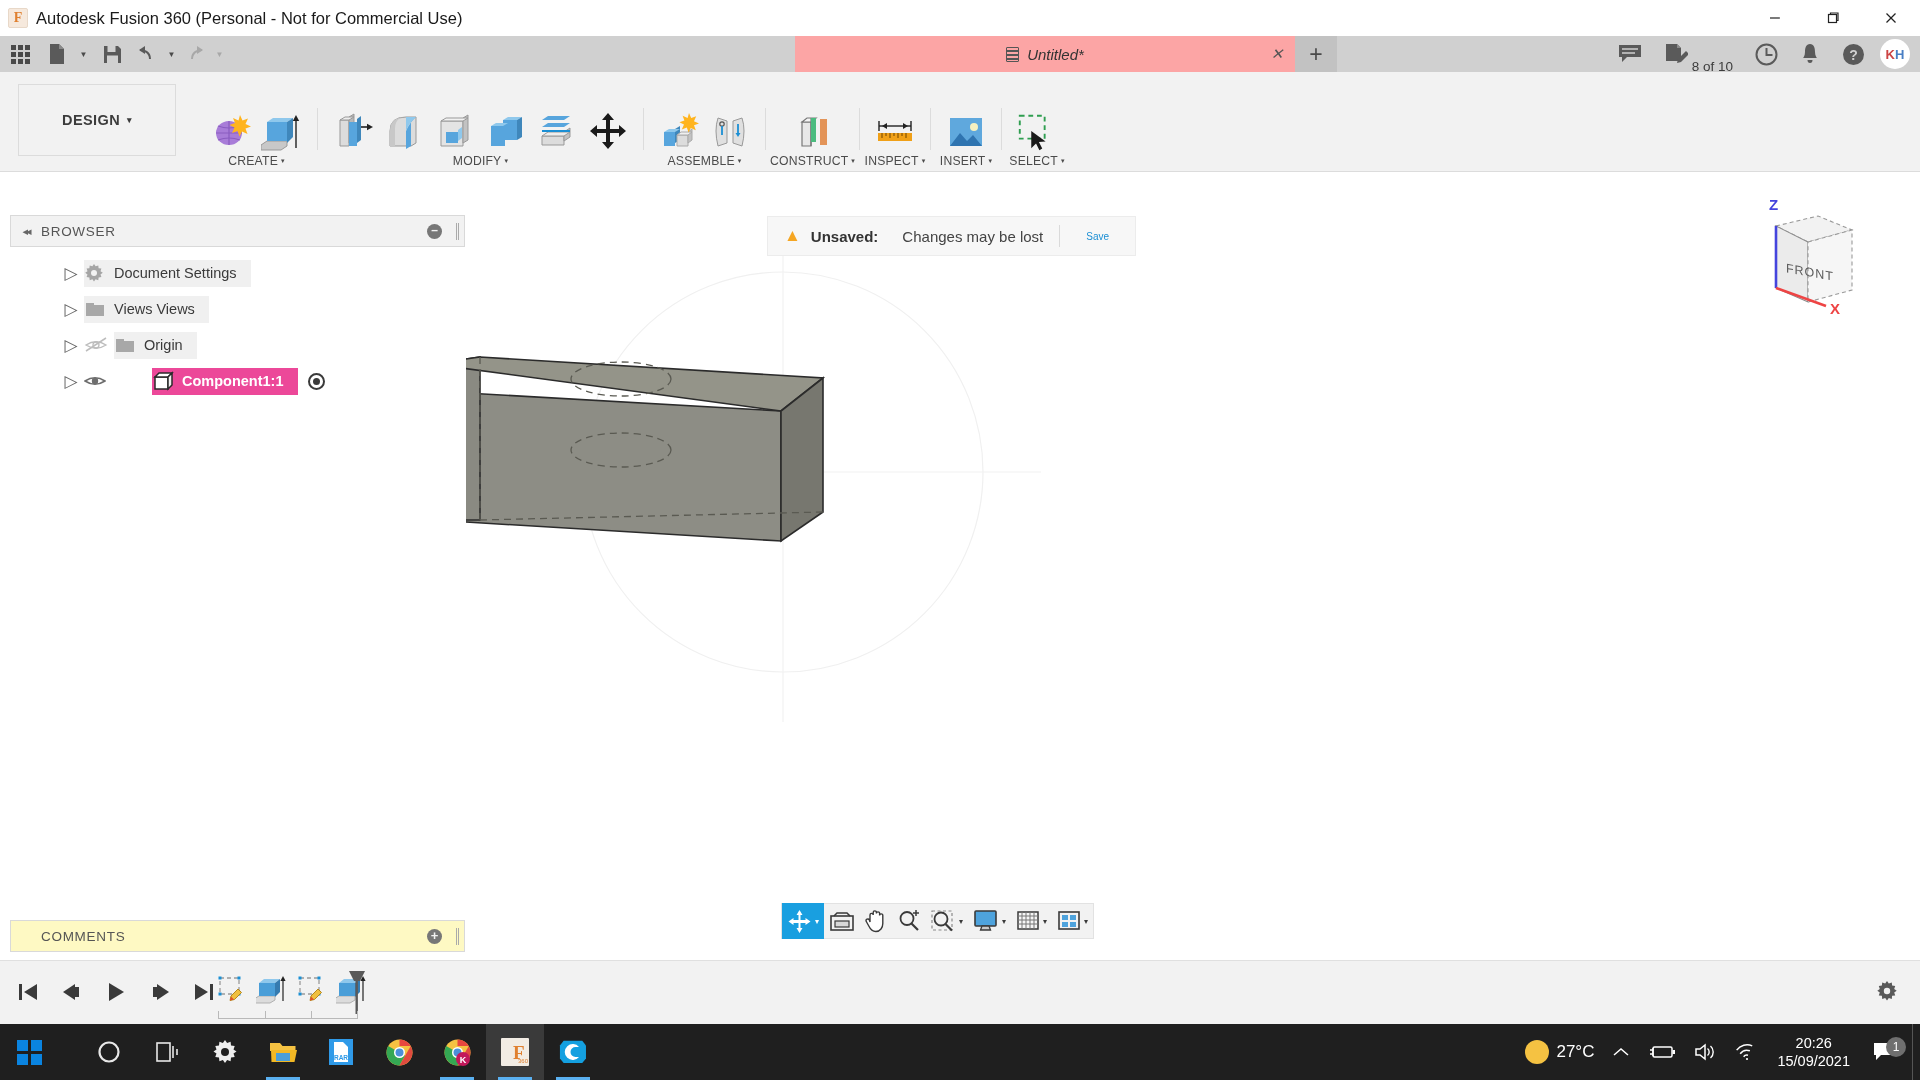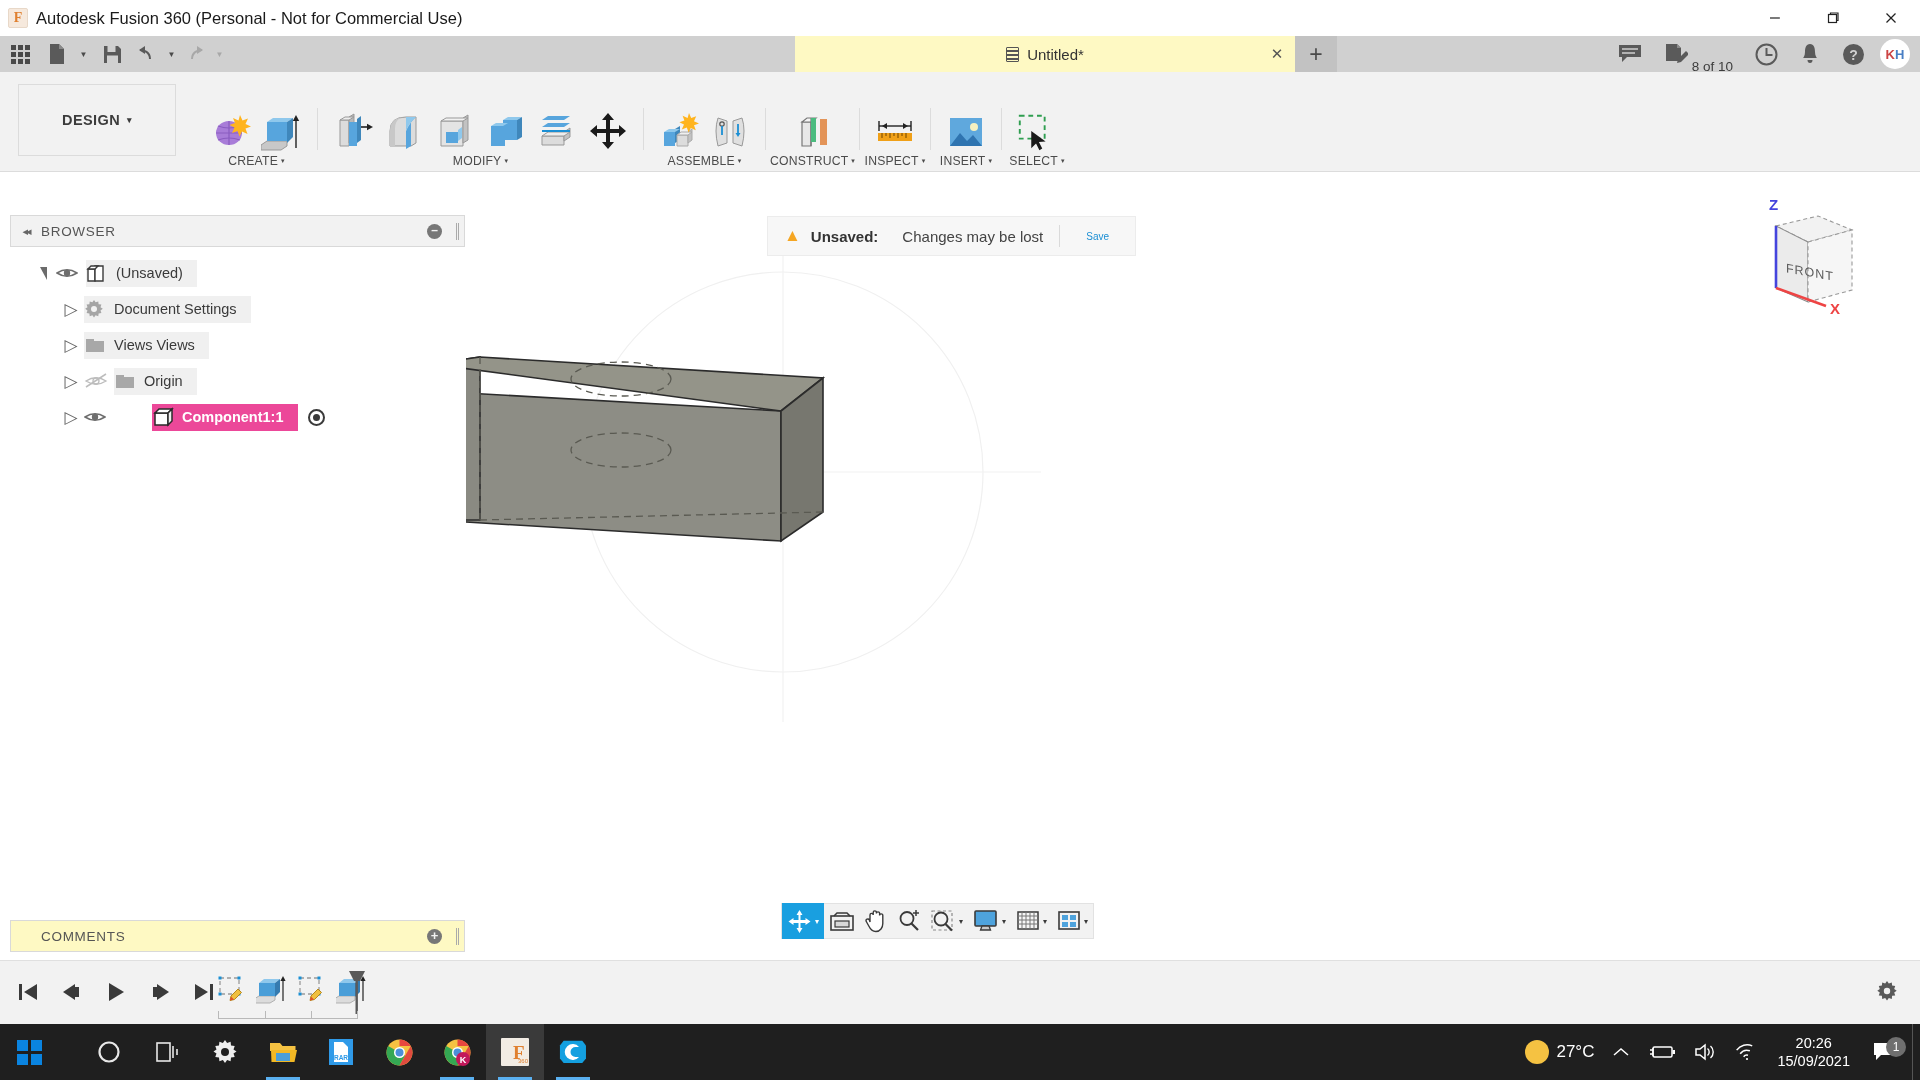--- a/index.html
+++ b/index.html
@@ -38,23 +38,23 @@
     height: 36px; display: flex; align-items: center; justify-content: center;
     color: #4a4a4a; cursor: default;
   }
   .qa-grid { width: 40px; }
   .grid9 { display: grid; grid-template-columns: repeat(3, 5px); grid-gap: 2px; }
   .grid9 i { width: 5px; height: 5px; background: #4a4a4a; display: block; }
   .qa-caret { font-size: 8px; margin-left: 1px; color: #4a4a4a; }
 
   .tabarea { position: absolute; left: 795px; top: 0; height: 36px; display: flex; align-items: stretch; }
   .doctab {
-    background: #fef9c3; min-width: 500px; height: 36px;
+    background: #fca5a5; min-width: 500px; height: 36px;
     display: flex; align-items: center; justify-content: center; position: relative;
-    font-size: 15px; color: #333;
+    font-size: 15px; color: #333; font-style: italic;
   }
   .doctab .docicon {
     width: 13px; height: 15px; border: 1.6px solid #555; border-radius: 1px; margin-right: 8px;
     background: repeating-linear-gradient(to bottom, #555 0 1.6px, transparent 1.6px 4px);
     background-position: 0 2px; background-size: 100% 12px; background-repeat: no-repeat;
   }
   .tabclose {
     position: absolute; right: 10px; top: 10px; width: 16px; height: 16px;
     color: #555; font-size: 15px; line-height: 15px; text-align: center;
   }
@@ -606,39 +606,20 @@
 
   <div class="browser">
     <span class="brw-collapse">◂◂</span>
     <span class="brw-title">BROWSER</span>
     <span class="brw-dot">–</span>
     <span class="brw-grip"></span>
   </div>
 
   <div class="tree">
 
-    <div class="trow" style="padding-left:20px">
-      <span class="tw"><span class="tri-d"></span></span>
-      <span class="eye">
-        <svg width="22" height="14" viewBox="0 0 22 14">
-            <path d="M1 7 q10 -6.5 20 0 q-10 6.5 -20 0 z" fill="none" stroke="#6e6e6e" stroke-width="1.5"></path>
-            <circle cx="11" cy="7" r="3.2" fill="#6e6e6e"></circle>
-          </svg>
-      </span>
-      <span class="tlabelwrap">
-        <span class="ticon">
-          <svg width="22" height="20" viewBox="0 0 22 20">
-              <path d="M2 6 h7 v12 h-7 z" fill="#fff" stroke="#3a3a3a" stroke-width="1.4"></path>
-              <path d="M9 3 h8 v15 h-8 z" fill="#fff" stroke="#3a3a3a" stroke-width="1.4"></path>
-              <path d="M2 6 l3 -3 h7 l-3 3 z" fill="#fff" stroke="#3a3a3a" stroke-width="1.4"></path>
-            </svg>
-        </span>
-        <span class="tlabel">(Unsaved)</span>
-      </span>
-    </div>
 
     <div class="trow" style="padding-left:48px">
       <span class="tw"><span style="font-size:17px;color:#666">▷</span></span>
       <span class="tlabelwrap">
         <span class="ticon">
           <svg width="20" height="20" viewBox="0 0 20 20">
               <path d="M10 1 l1.6 2.3 l2.7 -.9 l.3 2.8 l2.8 .3 l-.9 2.7 l2.3 1.6 l-2.3 1.6 l.9 2.7 l-2.8 .3 l-.3 2.8 l-2.7 -.9 l-1.6 2.3 l-1.6 -2.3 l-2.7 .9 l-.3 -2.8 l-2.8 -.3 l.9 -2.7 l-2.3 -1.6 l2.3 -1.6 l-.9 -2.7 l2.8 -.3 l.3 -2.8 l2.7 .9 z" fill="#a5a5a5"></path>
               <circle cx="10" cy="10" r="3" fill="#f2f2f2"></circle>
             </svg>
         </span>

